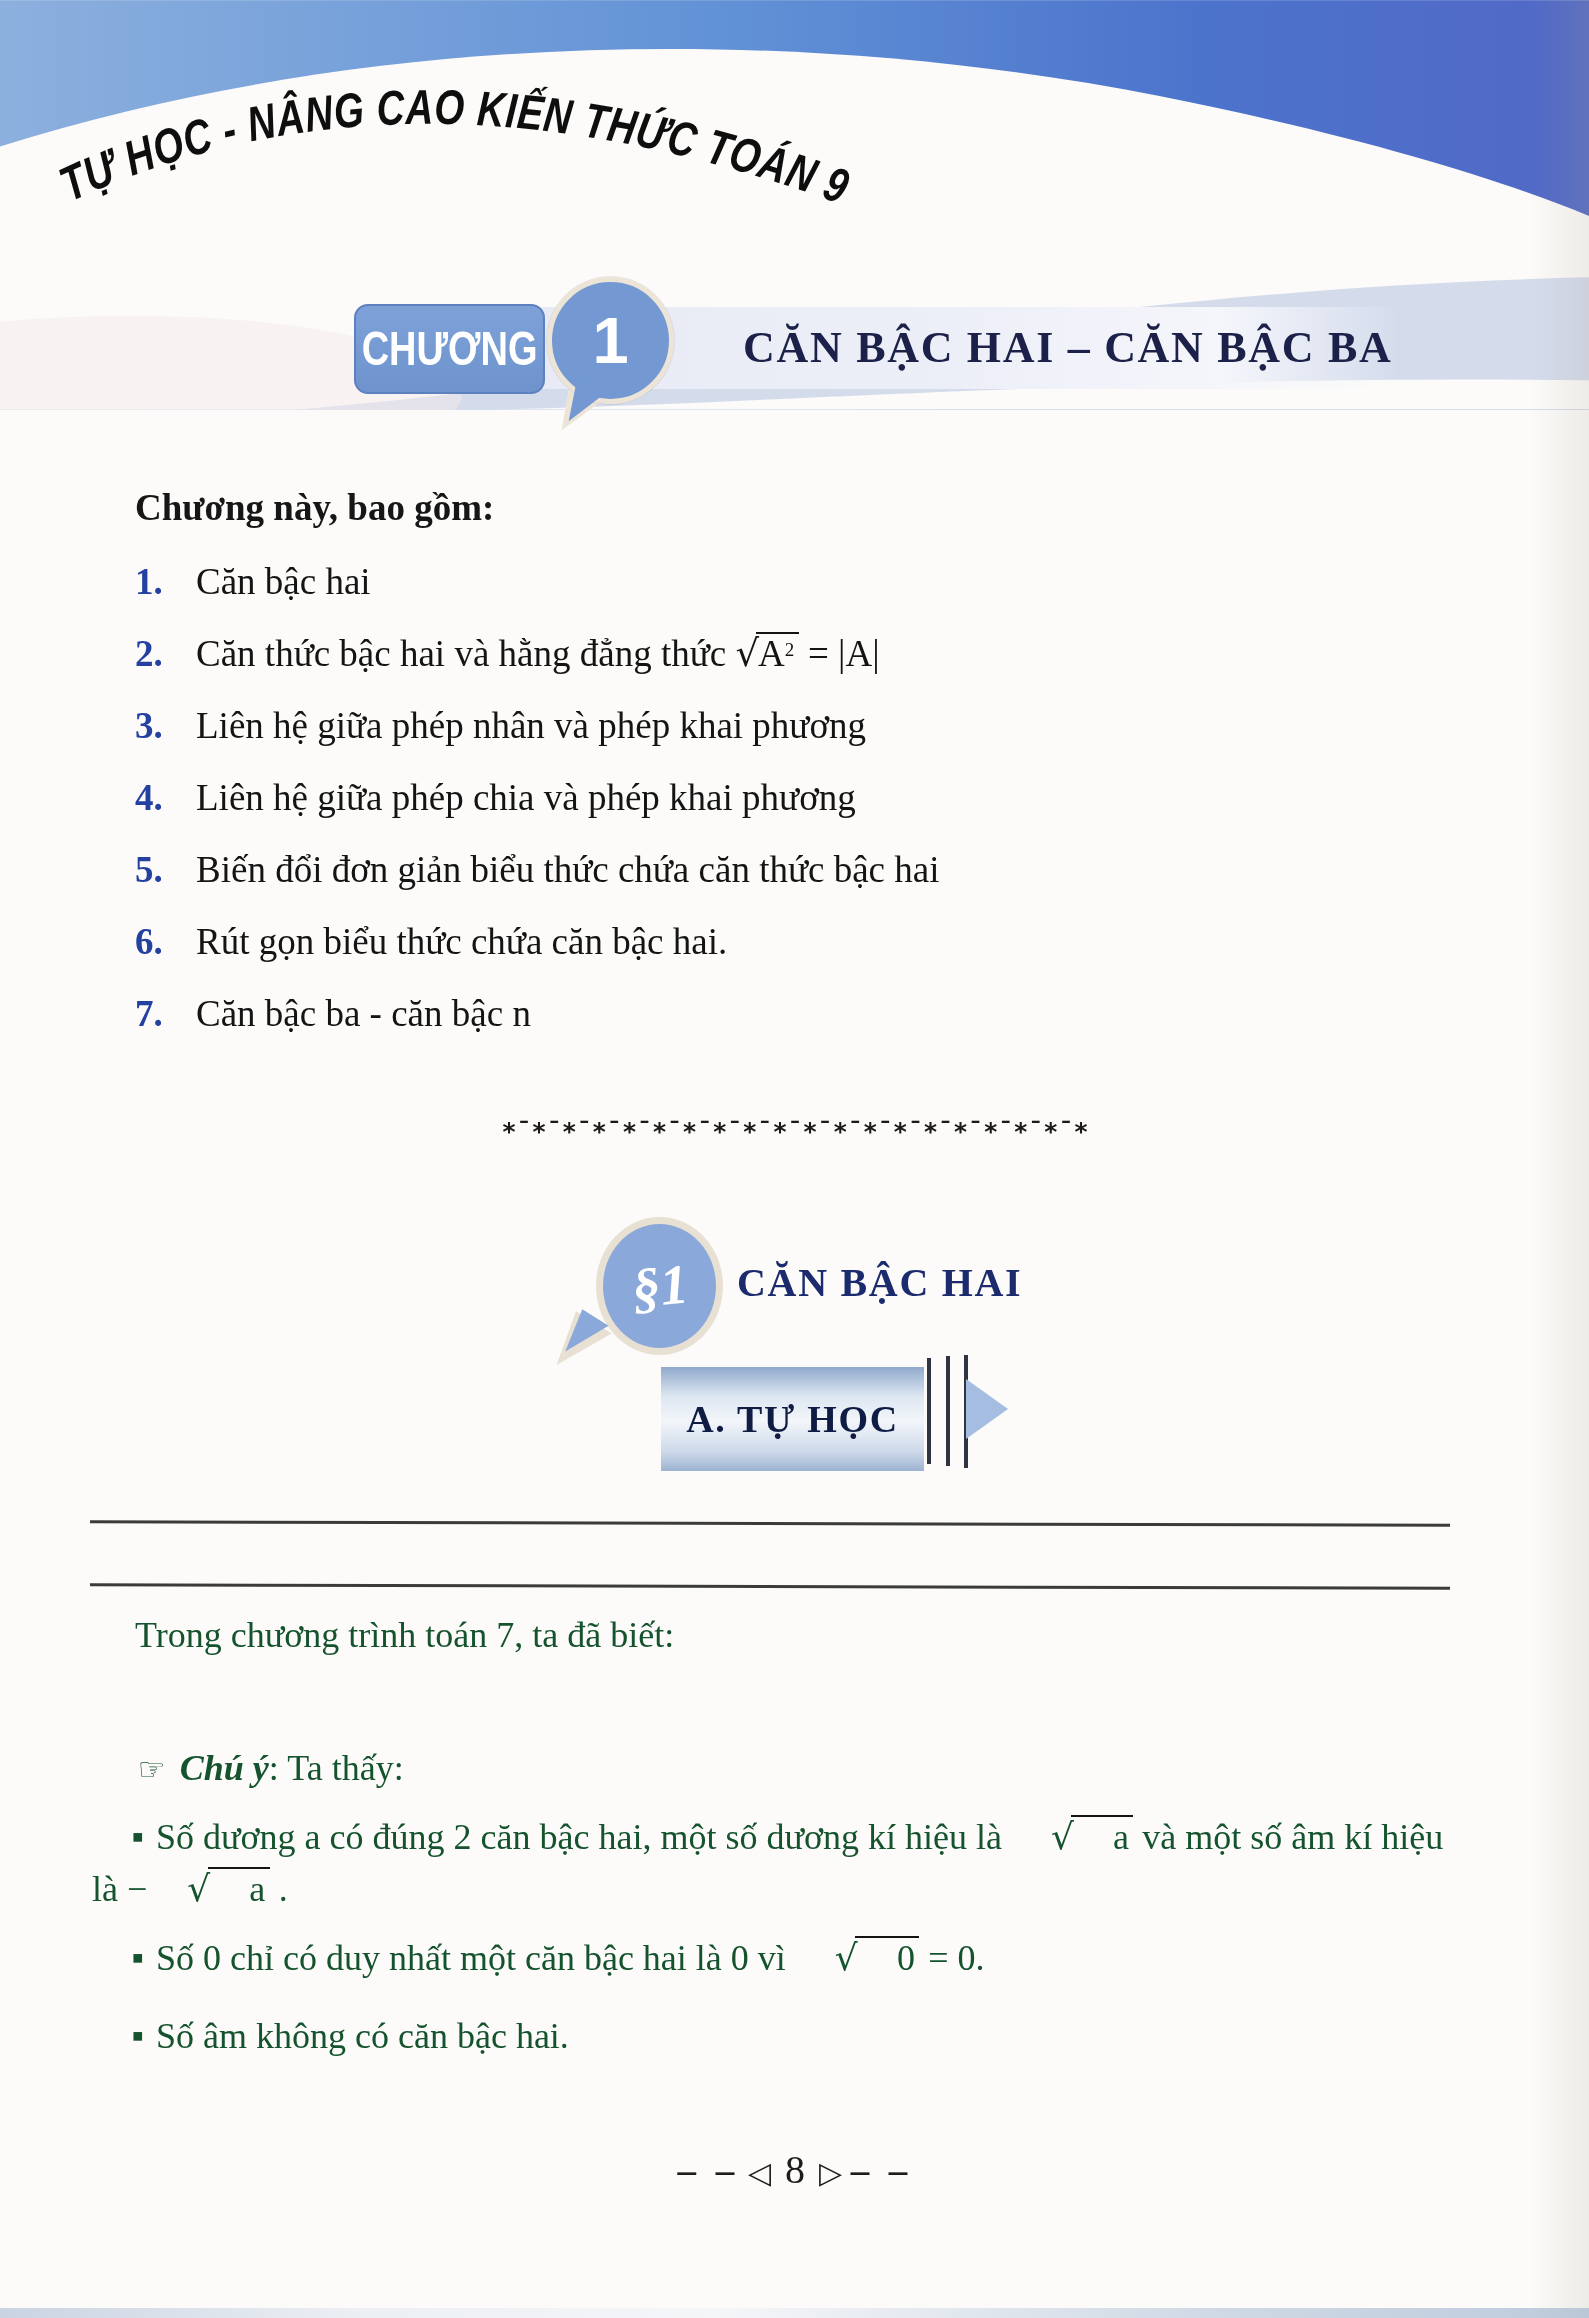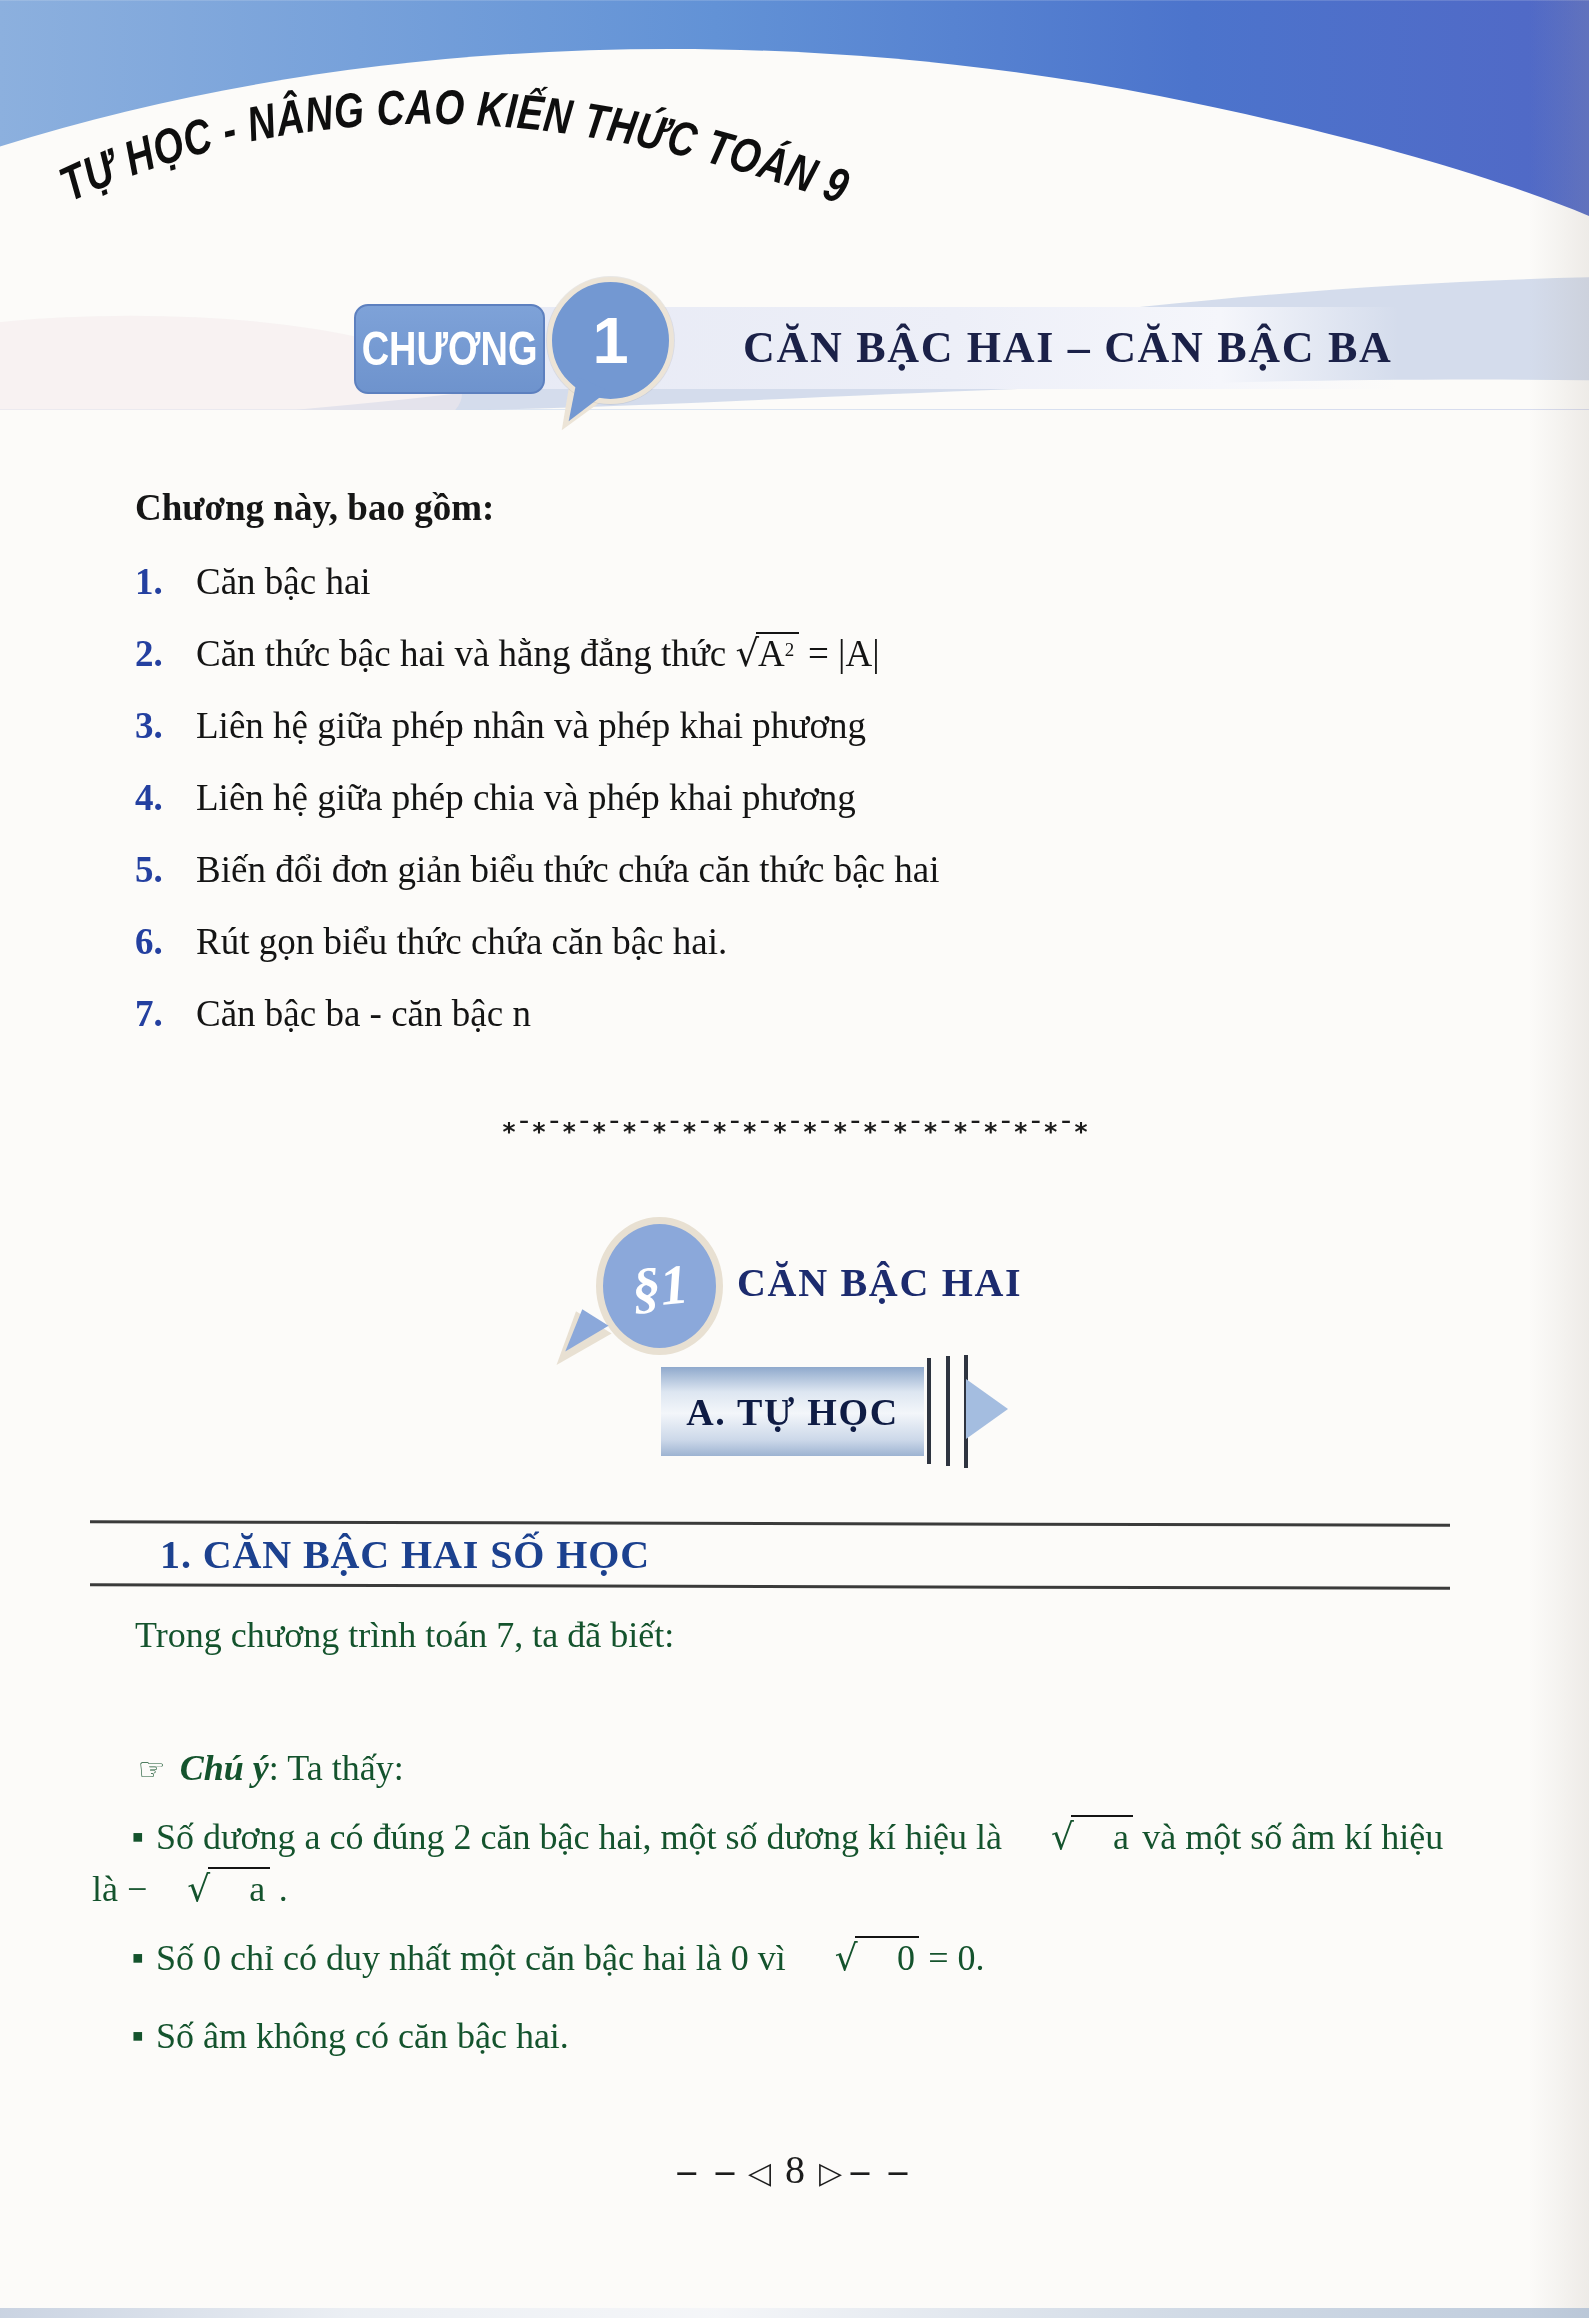--- a/index.html
+++ b/index.html
@@ -48,21 +48,21 @@
   .s1-bubble .txt{font-style:italic;font-weight:700;font-size:56px;color:#ffffff;transform:rotate(-6deg);}
   .s1-tail-outline{position:absolute;left:558px;top:1318px;width:0;height:0;z-index:2;
     border-top:56px solid #e8e0d2;border-left:12.2px solid transparent;border-right:30px solid transparent;
     transform:rotate(32deg);}
   .s1-tail-fill{position:absolute;left:568px;top:1314px;width:0;height:0;z-index:4;
     border-top:45px solid #8ba8da;border-left:8.7px solid transparent;border-right:23px solid transparent;
     transform:rotate(32deg);}
   .s1-title{position:absolute;left:737px;top:1259px;font-weight:700;font-size:40px;color:#1c2b6e;letter-spacing:1.7px;}
 
   
-  .tuhoc-box{position:absolute;left:661px;top:1367px;width:263px;height:89px;
+  .tuhoc-box{position:absolute;left:661px;top:1367px;width:263px;height:104px;
     background:linear-gradient(180deg,#8fa9cc 0%,#dde6f1 28%,#f3f6fa 52%,#ccd8e9 82%,#9db3d1 100%);
     display:flex;align-items:center;justify-content:center;}
   .tuhoc-box span{font-weight:700;font-size:38px;color:#0f1c44;letter-spacing:1.7px;}
   .vline{position:absolute;top:1358px;width:4.4px;height:106px;background:#2e3440;}
   .v1{left:927px;} .v2{left:946px;height:110px;top:1356px;} .v3{left:964px;height:113px;top:1355px;}
   .arrow-right{position:absolute;left:966px;top:1379px;width:0;height:0;
     border-left:42px solid #a4bde0;border-top:30.5px solid transparent;border-bottom:30.5px solid transparent;}
 
   
   .rule{position:absolute;left:90px;width:1360px;height:2.6px;background:#3b3b3b;}
@@ -180,21 +180,20 @@
 
   <div class="tuhoc-box">
     <span>A. TỰ HỌC</span>
   </div>
   <div class="vline v1"></div>
   <div class="vline v2"></div>
   <div class="vline v3"></div>
   <div class="arrow-right"></div>
 
   <div class="rule rule-top"></div>
-  <div class="lesson-heading">1. CĂN BẬC HAI SỐ HỌC</div>
   <div class="rule rule-bottom"></div>
 
   <p class="para p1">Trong chương trình toán 7, ta đã biết:</p>
 
 
   <p class="para note"><span class="hand">☞</span><b><i>Chú ý</i></b><span>: Ta thấy:</span></p>
 
   <p class="para bullet b1"><span class="mk">▪</span><span>Số dương a có đúng 2 căn bậc hai, một số dương kí hiệu là </span><span class="sqrt"><span class="rt">√</span><span class="rc">a</span></span><span> và một số âm kí hiệu là −</span><span class="sqrt"><span class="rt">√</span><span class="rc">a</span></span><span> .</span></p>
 
   <p class="para bullet b2"><span class="mk">▪</span><span>Số 0 chỉ có duy nhất một căn bậc hai là 0 vì </span><span class="sqrt"><span class="rt">√</span><span class="rc">0</span></span><span> = 0.</span></p>

